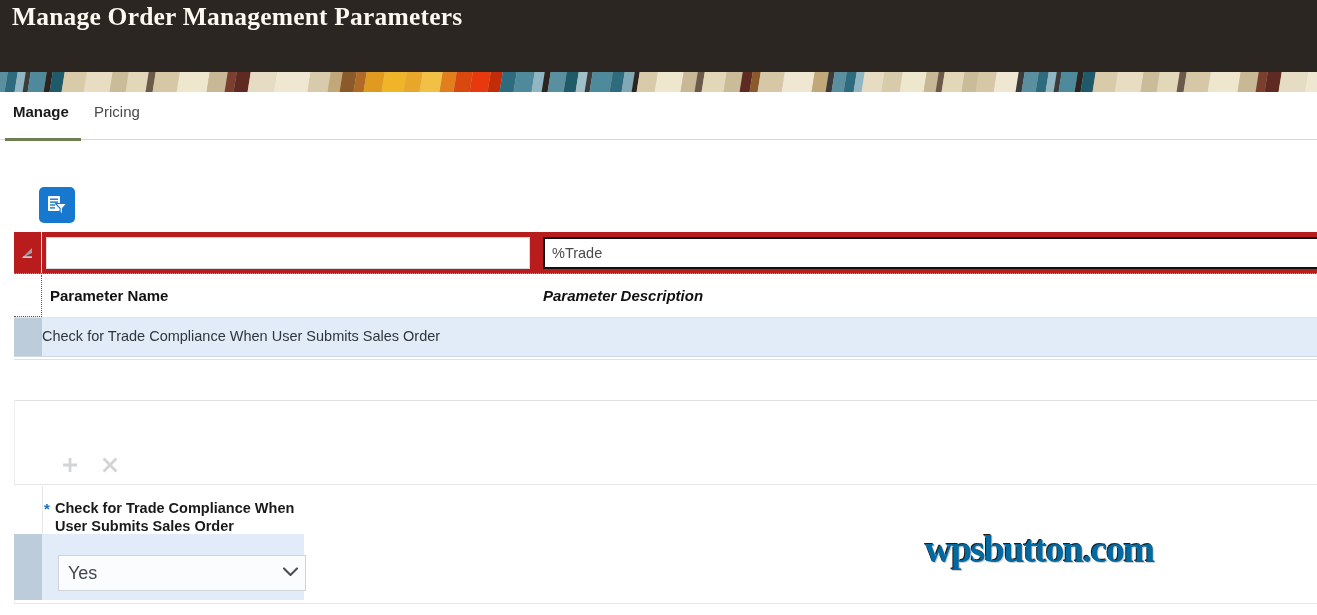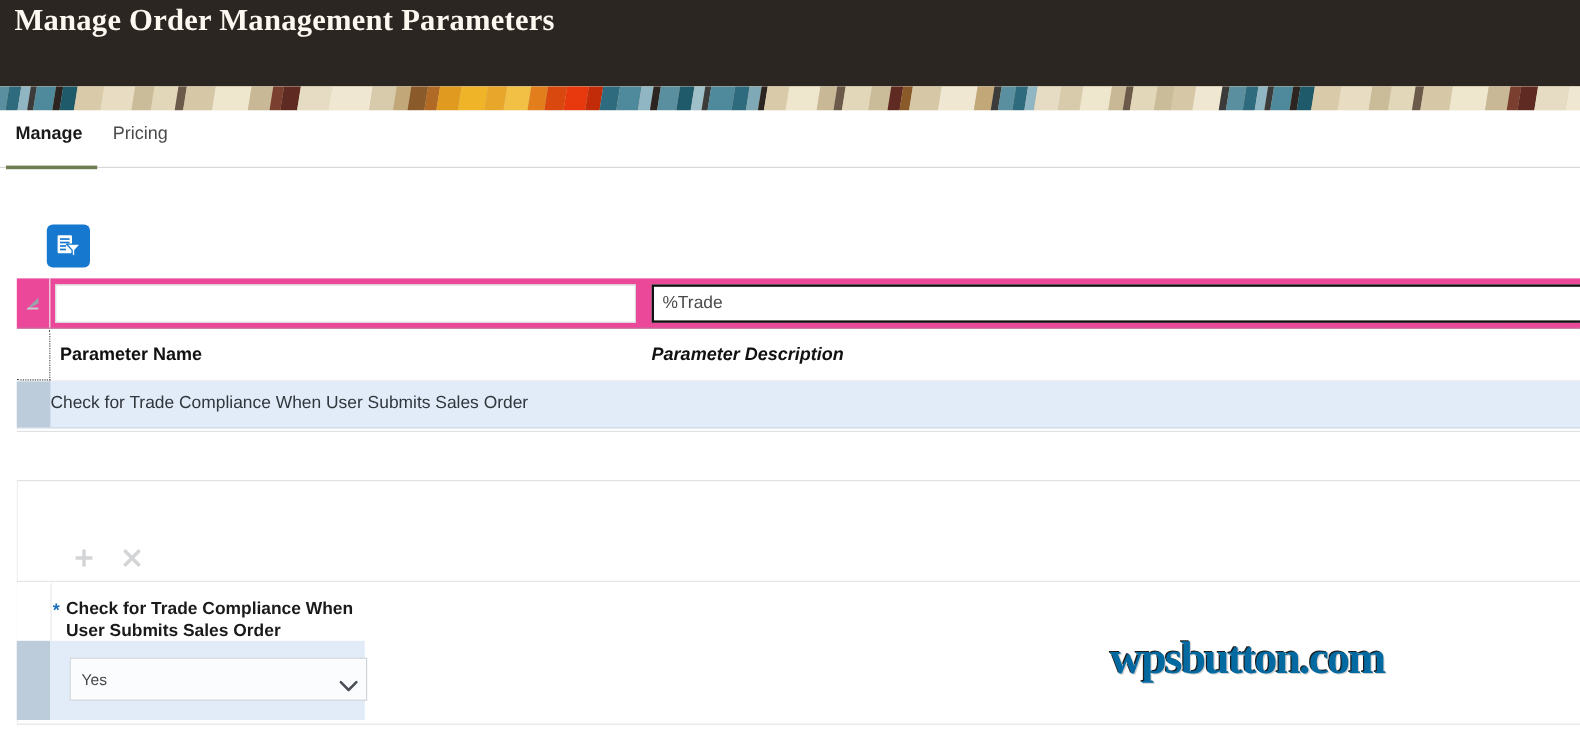--- a/index.html
+++ b/index.html
@@ -98,21 +98,21 @@
     align-items: center;
     justify-content: center;
   }
   .query-btn svg { display: block; }
 
   
   .filter-row {
     position: absolute;
     left: 14px; top: 232px;
     width: 1303px; height: 42px;
-    background: #ec4899;
+    background: #b91c1c;
     border-bottom: 1px dotted #9aa0a6;
   }
   .filter-corner {
     position: absolute;
     left: 0; top: 0;
     width: 28px; height: 41px;
     border-right: 1px solid #e6e8ea;
     display: flex; align-items: center; justify-content: center;
   }
   .sort-glyph {
@@ -262,26 +262,26 @@
     background: #bdccda;
   }
   .vb-field-cell {
     position: absolute;
     left: 28px; top: 48px;
     width: 262px; height: 66px;
     background: #e1ecf8;
   }
   .vb-select {
     position: absolute;
-    left: 44px; top: 62px;
+    left: 44px; top: 69px;
     width: 248px; height: 36px;
     background: #fbfcfd;
     border: 1px solid #cfd4d9;
     font-family: "Liberation Sans", sans-serif;
-    font-size: 13px;
+    font-size: 18px;
     color: #44484c;
     padding: 0 40px 0 9px;
     -webkit-appearance: none;
     -moz-appearance: none;
     appearance: none;
     outline: none;
     cursor: pointer;
   }
   .vb-chevron {
     position: absolute;

